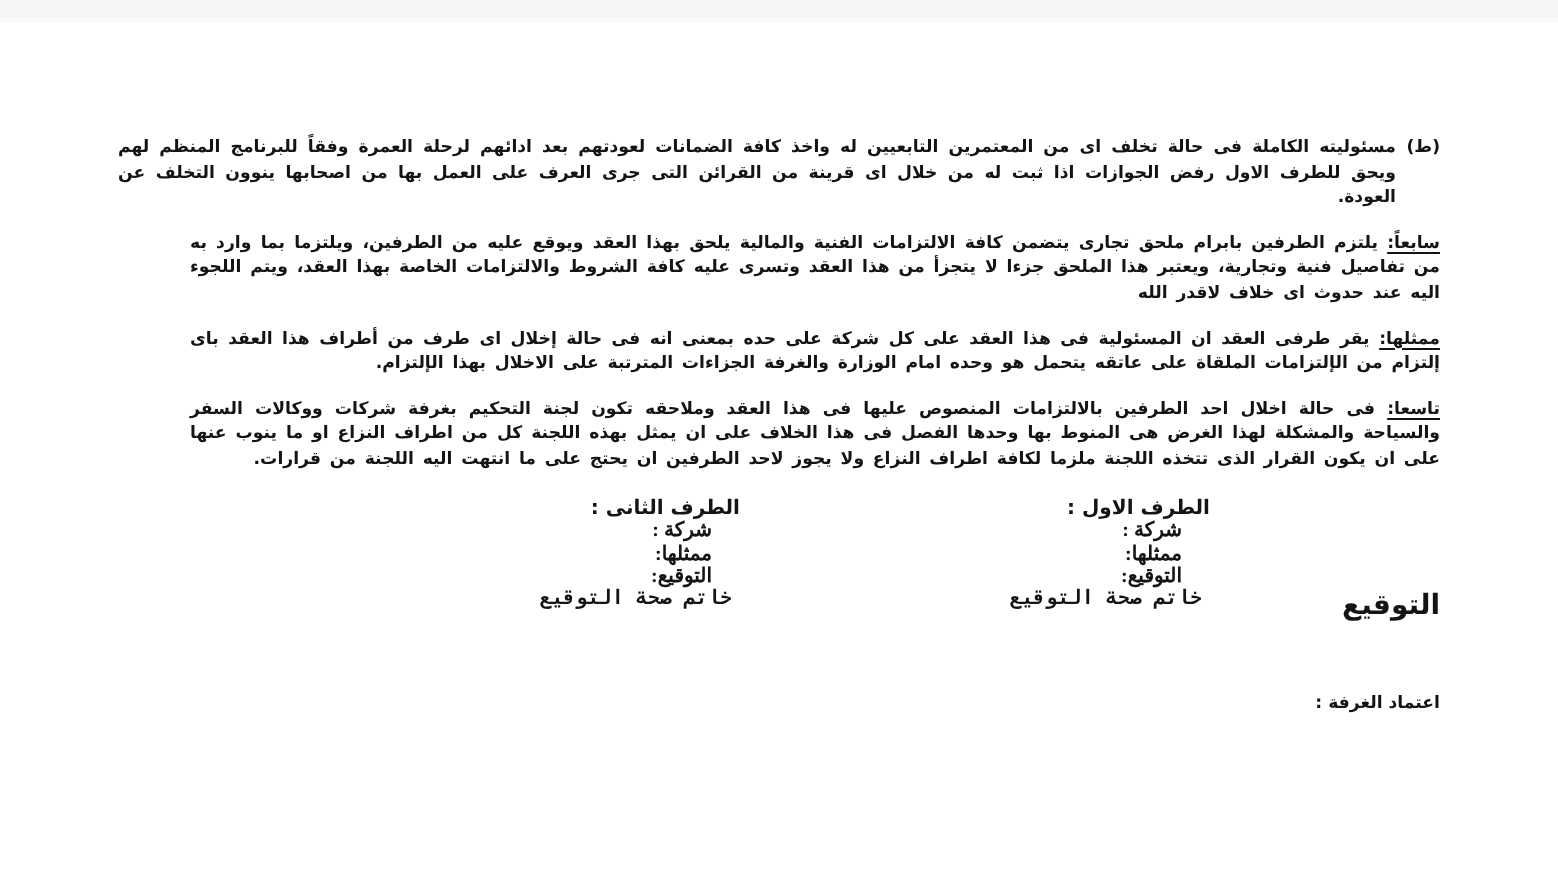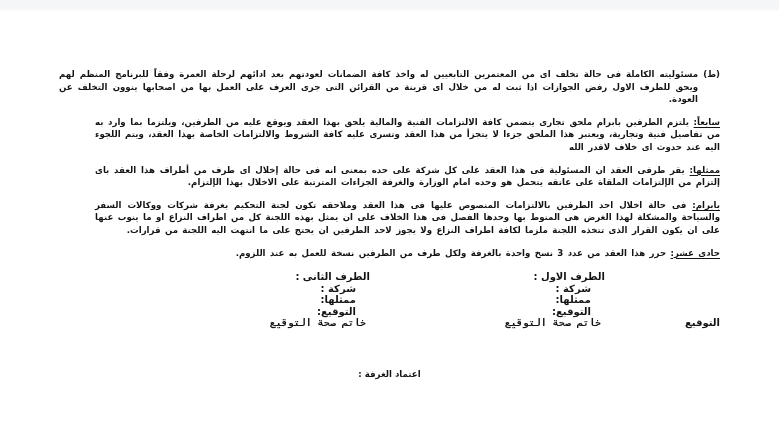--- a/index.html
+++ b/index.html
@@ -103,39 +103,39 @@
   .sign-col-second {
     right: 350px;
     text-align: right;
     width: 180px;
   }
   .sign-col .row {
     white-space: nowrap;
   }
   .sign-col .row.indent {
     padding-right: 14px;
+    font-family: Liberation Serif, serif;
   }
   .sign-col .row.stamp {
     padding-right: 4px;
     font-family: Liberation Mono, monospace;
   }
 
   
   .sign-right-label {
     position: absolute;
     top: 46px;
     right: 0;
-    font-size: 10px;
+    font-size: 14px;
     font-weight: bold;
     color: #141414;
   }
 
   .approval {
     margin-top: 20px;
-    text-align: center;
     font-size: 8.6px;
     font-weight: bold;
     letter-spacing: 0.6px;
     color: #141414;
     direction: rtl;
   }
 </style>
 </head>
 <body>
 
@@ -152,29 +152,25 @@
     <span class="heading">سابعاً:</span>
     <span>يلتزم الطرفين بابرام ملحق تجارى يتضمن كافة الالتزامات الفنية والمالية يلحق بهذا العقد ويوقع عليه من الطرفين، ويلتزما بما وارد به من تفاصيل فنية وتجارية، ويعتبر هذا الملحق جزءا لا يتجزأ من هذا العقد وتسرى عليه كافة الشروط والالتزامات الخاصة بهذا العقد، ويتم اللجوء اليه عند حدوث اى خلاف لاقدر الله</span>
   </p>
 
   <p class="clause last-natural">
     <span class="heading">ممثلها:</span>
     <span>يقر طرفى العقد ان المسئولية فى هذا العقد على كل شركة على حده بمعنى انه فى حالة إخلال اى طرف من أطراف هذا العقد باى إلتزام من الإلتزامات الملقاة على عاتقه يتحمل هو وحده امام الوزارة والغرفة الجزاءات المترتبة على الاخلال بهذا الإلتزام.</span>
   </p>
 
   <p class="clause last-natural">
-    <span class="heading">بابرام:</span>
+    <span class="heading">تاسعا:</span>
     <span>فى حالة اخلال احد الطرفين بالالتزامات المنصوص عليها فى هذا العقد وملاحقه تكون لجنة التحكيم بغرفة شركات ووكالات السفر والسياحة والمشكلة لهذا الغرض هى المنوط بها وحدها الفصل فى هذا الخلاف على ان يمثل بهذه اللجنة كل من اطراف النزاع او ما ينوب عنها على ان يكون القرار الذى تتخذه اللجنة ملزما لكافة اطراف النزاع ولا يجوز لاحد الطرفين ان يحتج على ما انتهت اليه اللجنة من قرارات.</span>
   </p>
 
 
-  <p class="clause last-natural">
-    <span class="heading">حادى عشر:</span>
-    <span>حرر هذا العقد من عدد 3 نسخ واحدة بالغرفة ولكل طرف من الطرفين نسخة للعمل به عند اللزوم.</span>
-  </p>
 
   <div class="sign-block">
 
     <div class="sign-col sign-col-first">
       <div class="row">الطرف الاول :</div>
       <div class="row indent">شركة :</div>
       <div class="row indent">ممثلها:</div>
       <div class="row indent">التوقيع:</div>
       <div class="row stamp">خاتم صحة التوقيع</div>
     </div>

